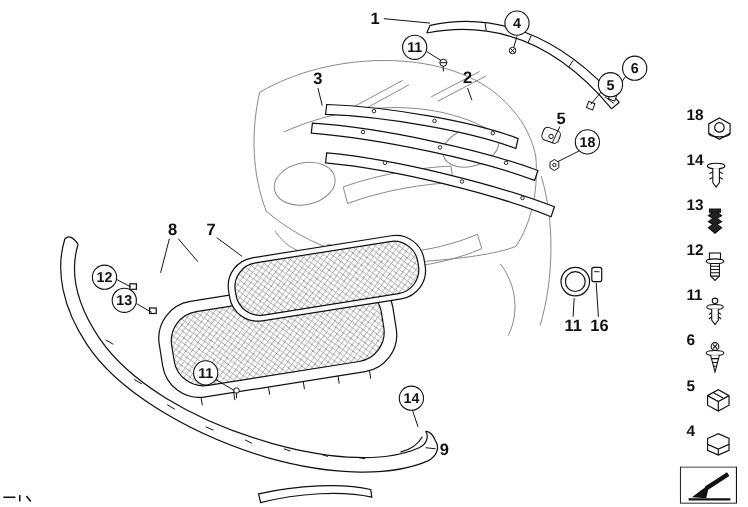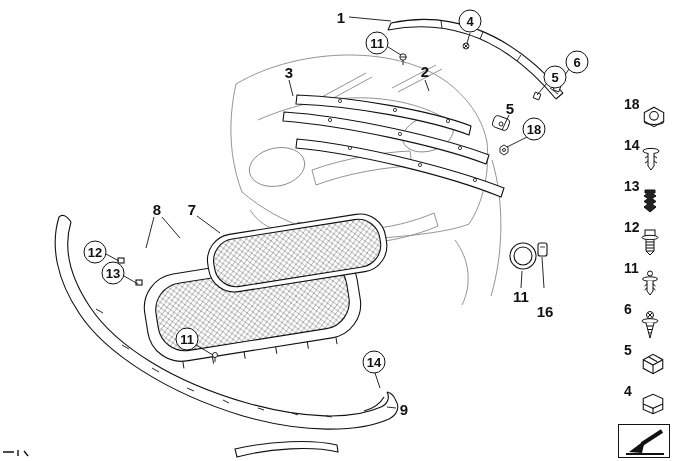--- a/index.html
+++ b/index.html
@@ -151,21 +151,21 @@
   <div class="callout circled" style="left:555px;top:77px">5</div>
   <div class="callout" style="left:289px;top:72px">3</div>
   <div class="callout" style="left:425px;top:71px">2</div>
   <div class="callout" style="left:510px;top:108px">5</div>
   <div class="callout circled" style="left:534px;top:129px">18</div>
   <div class="callout" style="left:157px;top:209px">8</div>
   <div class="callout" style="left:192px;top:209px">7</div>
   <div class="callout circled" style="left:95px;top:252px">12</div>
   <div class="callout circled" style="left:113px;top:273px">13</div>
   <div class="callout" style="left:521px;top:296px">11</div>
-  <div class="callout" style="left:545px;top:311px">16</div>
+  <div class="callout" style="left:545px;top:296px">16</div>
   <div class="callout circled" style="left:187px;top:339px">11</div>
   <div class="callout circled" style="left:374px;top:362px">14</div>
   <div class="callout" style="left:404px;top:409px">9</div>
 
   <div class="sidebar">
 
     <div class="sidebar-cell">
       <span class="sidebar-num">18</span>
       <svg class="sidebar-ic" width="28" height="26" viewBox="0 0 26 24">
         <polygon points="13,2 22,7 22,15 13,20 4,15 4,7" fill="#fff" stroke="#111"></polygon>

